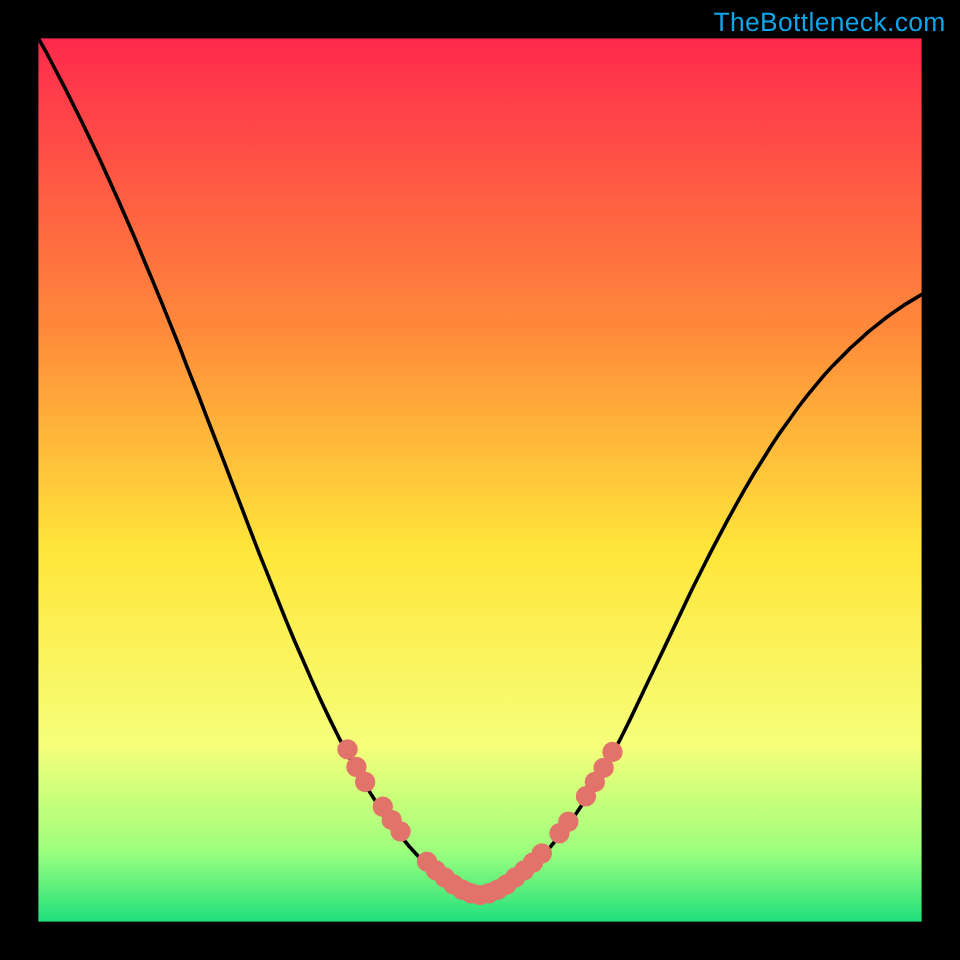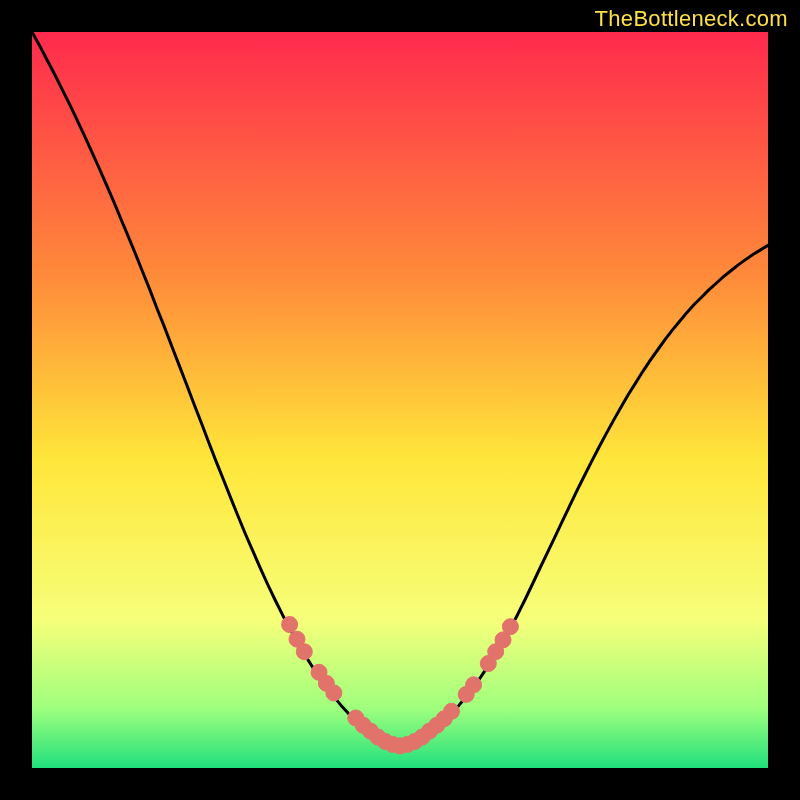--- a/index.html
+++ b/index.html
@@ -14,21 +14,21 @@
   .frame {
     position: relative;
     width: 800px;
     height: 800px;
     background: #000;
   }
   .watermark {
     position: absolute;
     top: 6px;
     right: 12px;
-    color: #fde047;
+    color: #0ea5e9;
     font-size: 22px;
     font-weight: 500;
     letter-spacing: 0.3px;
     z-index: 10;
   }
   svg.plot {
     position: absolute;
     left: 0;
     top: 0;
     width: 800px;

